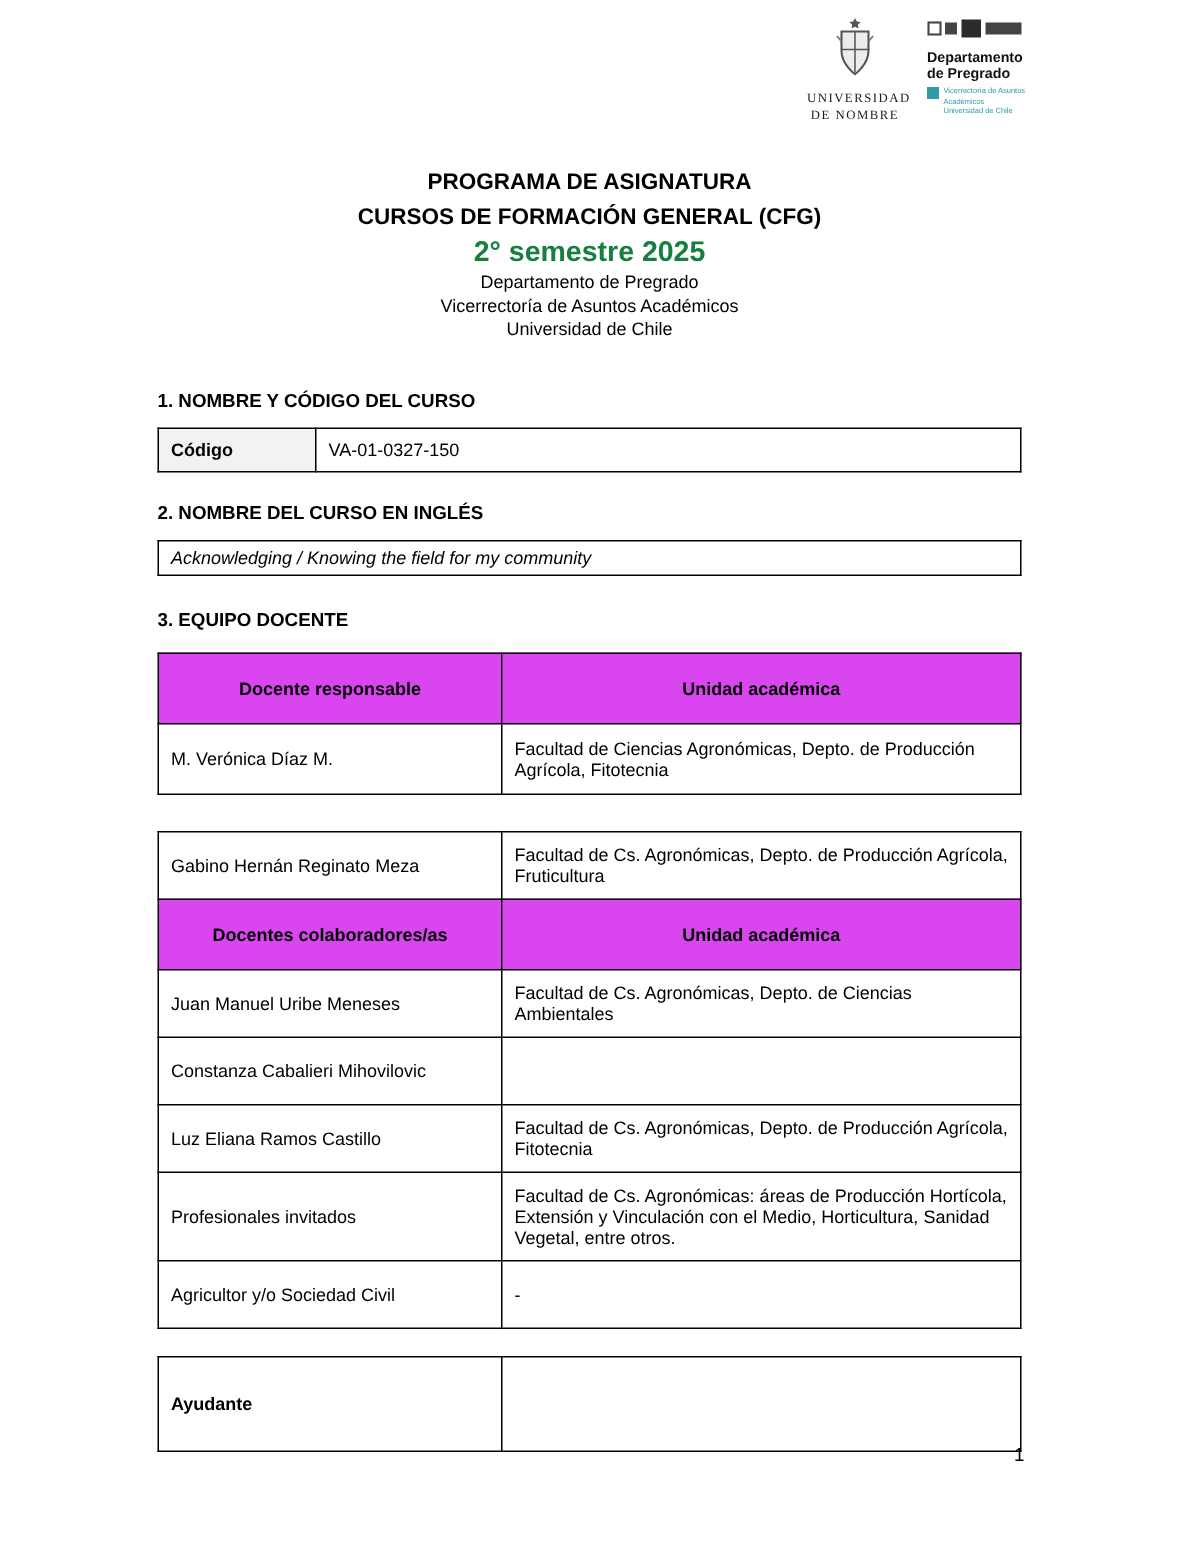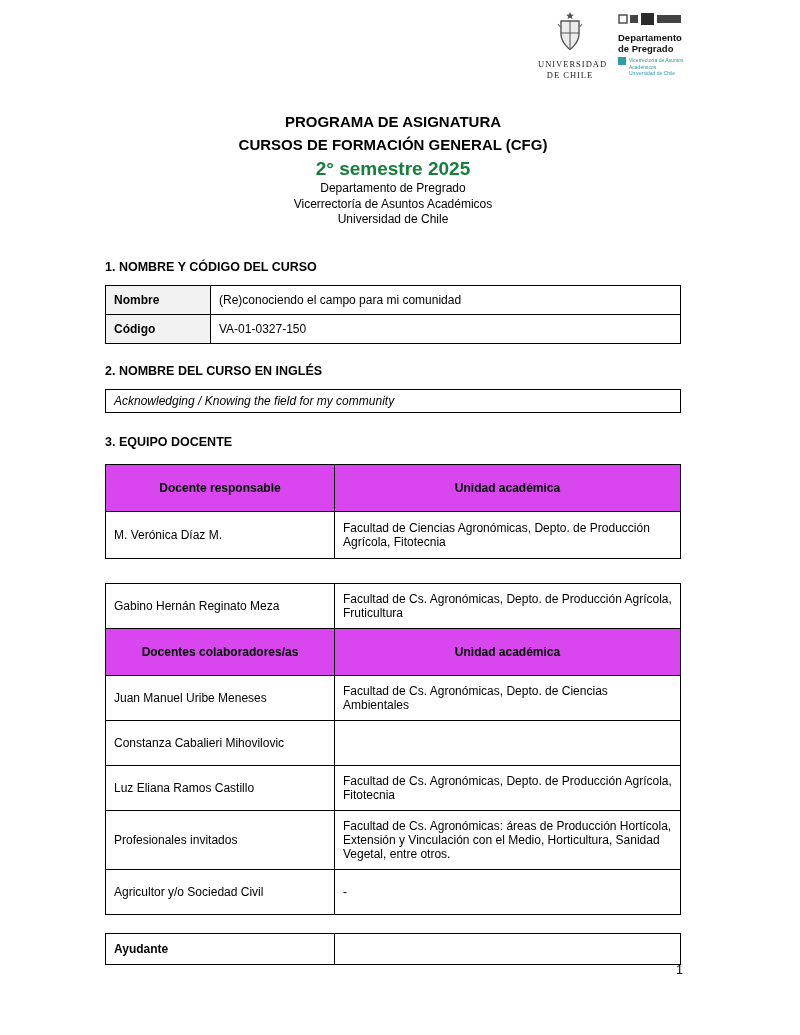--- a/index.html
+++ b/index.html
@@ -40,42 +40,42 @@
   .t-kv td { padding:7px 8px; }
 
   .t-en td { font-style:italic; padding:4px 8px; }
 
   .t-eq .c1 { width:212px; }
   .t-eq td { padding:8px 8px; }
   .t-resp td { height:30px; }
   .t-colab { margin-top:24px; }
   .t-colab td { height:28px; }
   .t-ayu { margin-top:18px; }
-  .t-ayu td { padding:8px 8px; }
+  .t-ayu td { padding:24px 8px; }
   .bold { font-weight:bold; }
 
   .page-number { position:absolute; top:963px; left:676px; font-size:12.5px; }
 </style>
 </head>
 <body>
 
 <div class="page">
 
   <div class="logos">
     <div class="uchile">
       <svg width="30" height="40" viewBox="0 0 30 40">
         <polygon points="15,0 16.2,2.4 18.8,2.7 16.9,4.5 17.4,7 15,5.8 12.6,7 13.1,4.5 11.2,2.7 13.8,2.4" fill="#555"></polygon>
         <path d="M6 9 H24 V22 C24 31 15 37.5 15 37.5 C15 37.5 6 31 6 22 Z" fill="#ececec" stroke="#555" stroke-width="1.4"></path>
         <line x1="15" y1="9" x2="15" y2="36.5" stroke="#555" stroke-width="1"></line>
         <line x1="6" y1="21" x2="24" y2="21" stroke="#555" stroke-width="1"></line>
         <path d="M3 12 C4.5 14 6 15.5 6 15.5 M27 12 C25.5 14 24 15.5 24 15.5" stroke="#777" stroke-width="1.2" fill="none"></path>
       </svg>
       <div class="uchile-text">
         <div>UNIVERSIDAD</div>
-        <div>DE CHILE</div>
+        <div>DE NOMBRE</div>
       </div>
     </div>
     <div class="pregrado">
       <svg width="64" height="14" viewBox="0 0 64 14">
         <rect x="1" y="3" width="8" height="8" fill="none" stroke="#444" stroke-width="1.4"></rect>
         <rect x="12" y="3" width="8" height="8" fill="#444"></rect>
         <rect x="23" y="1" width="13" height="12" fill="#2b2b2b"></rect>
         <rect x="39" y="3" width="24" height="8" fill="#444"></rect>
       </svg>
       <div class="pg-title">
@@ -99,24 +99,20 @@
       <div class="title">CURSOS DE FORMACIÓN GENERAL (CFG)</div>
       <div class="semester">2° semestre 2025</div>
       <div class="subline">Departamento de Pregrado</div>
       <div class="subline">Vicerrectoría de Asuntos Académicos</div>
       <div class="subline">Universidad de Chile</div>
     </div>
 
     <div class="sec-h s1">1. NOMBRE Y CÓDIGO DEL CURSO</div>
     <table class="t-kv">
       <tbody>
-        <tr>
-          <td class="label">Nombre</td>
-          <td>(Re)conociendo el campo para mi comunidad</td>
-        </tr>
         <tr>
           <td class="label">Código</td>
           <td>VA-01-0327-150</td>
         </tr>
       </tbody>
     </table>
 
     <div class="sec-h s2">2. NOMBRE DEL CURSO EN INGLÉS</div>
     <table class="t-en">
       <tbody>

